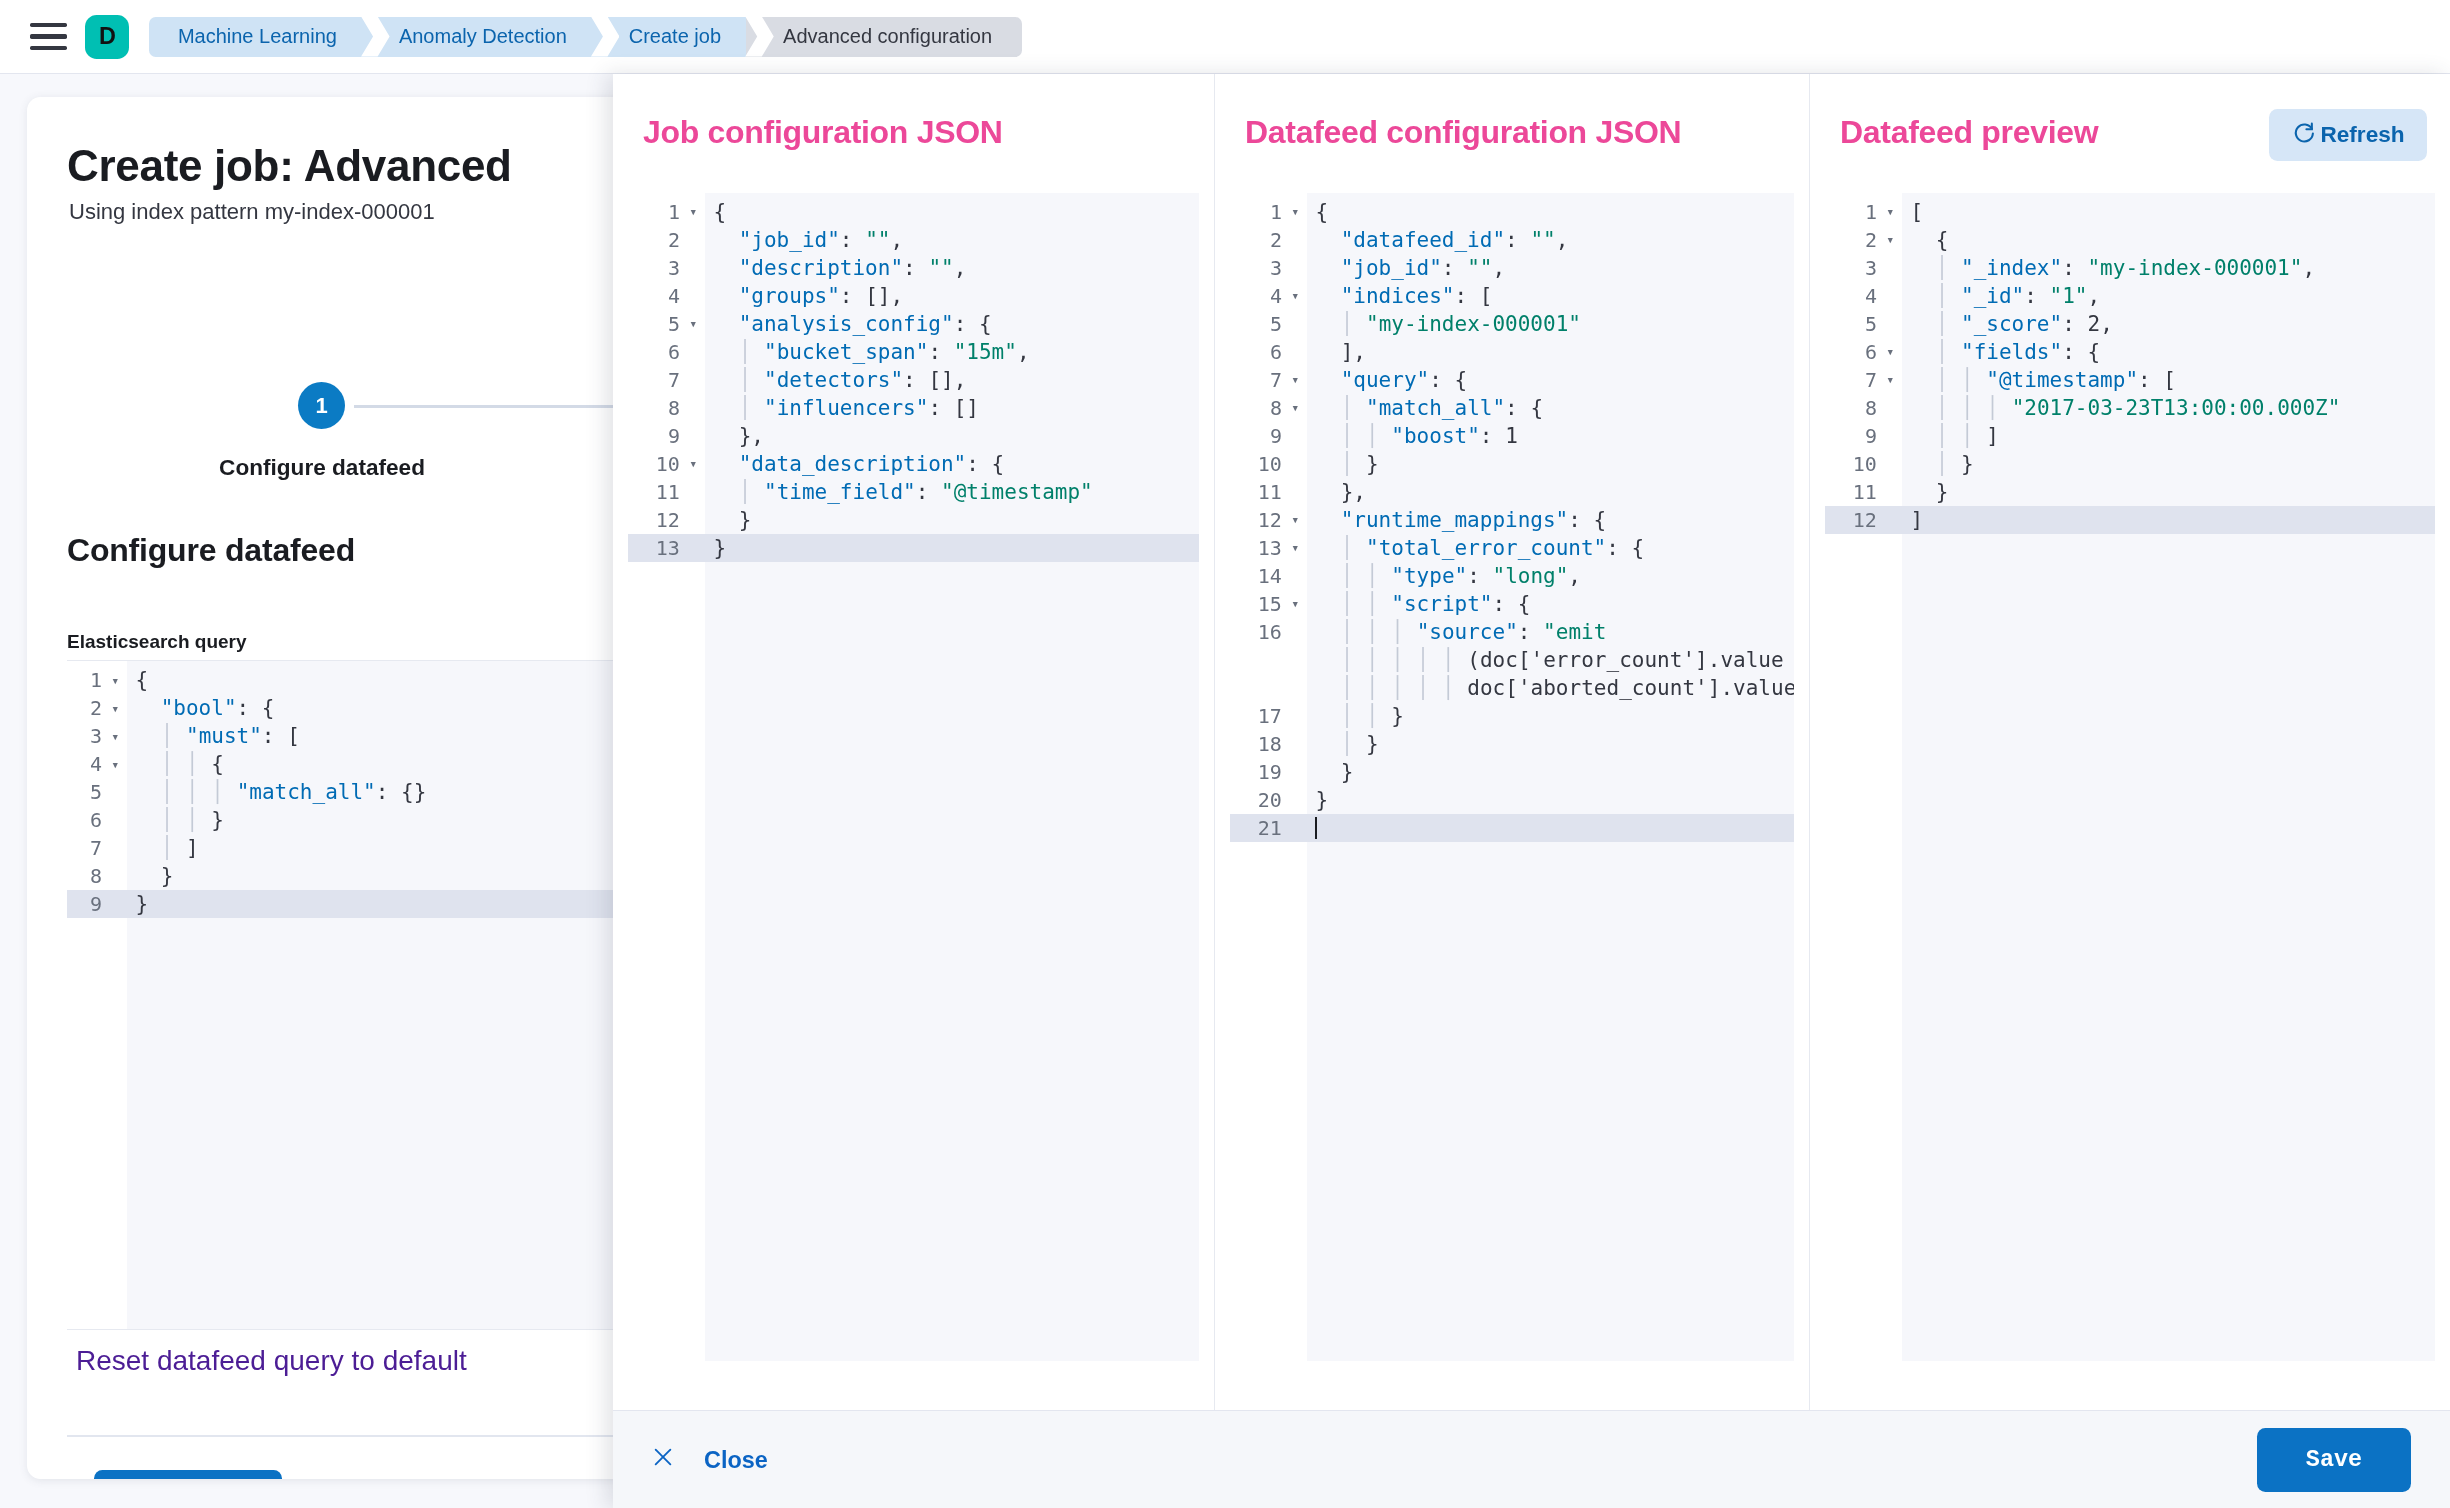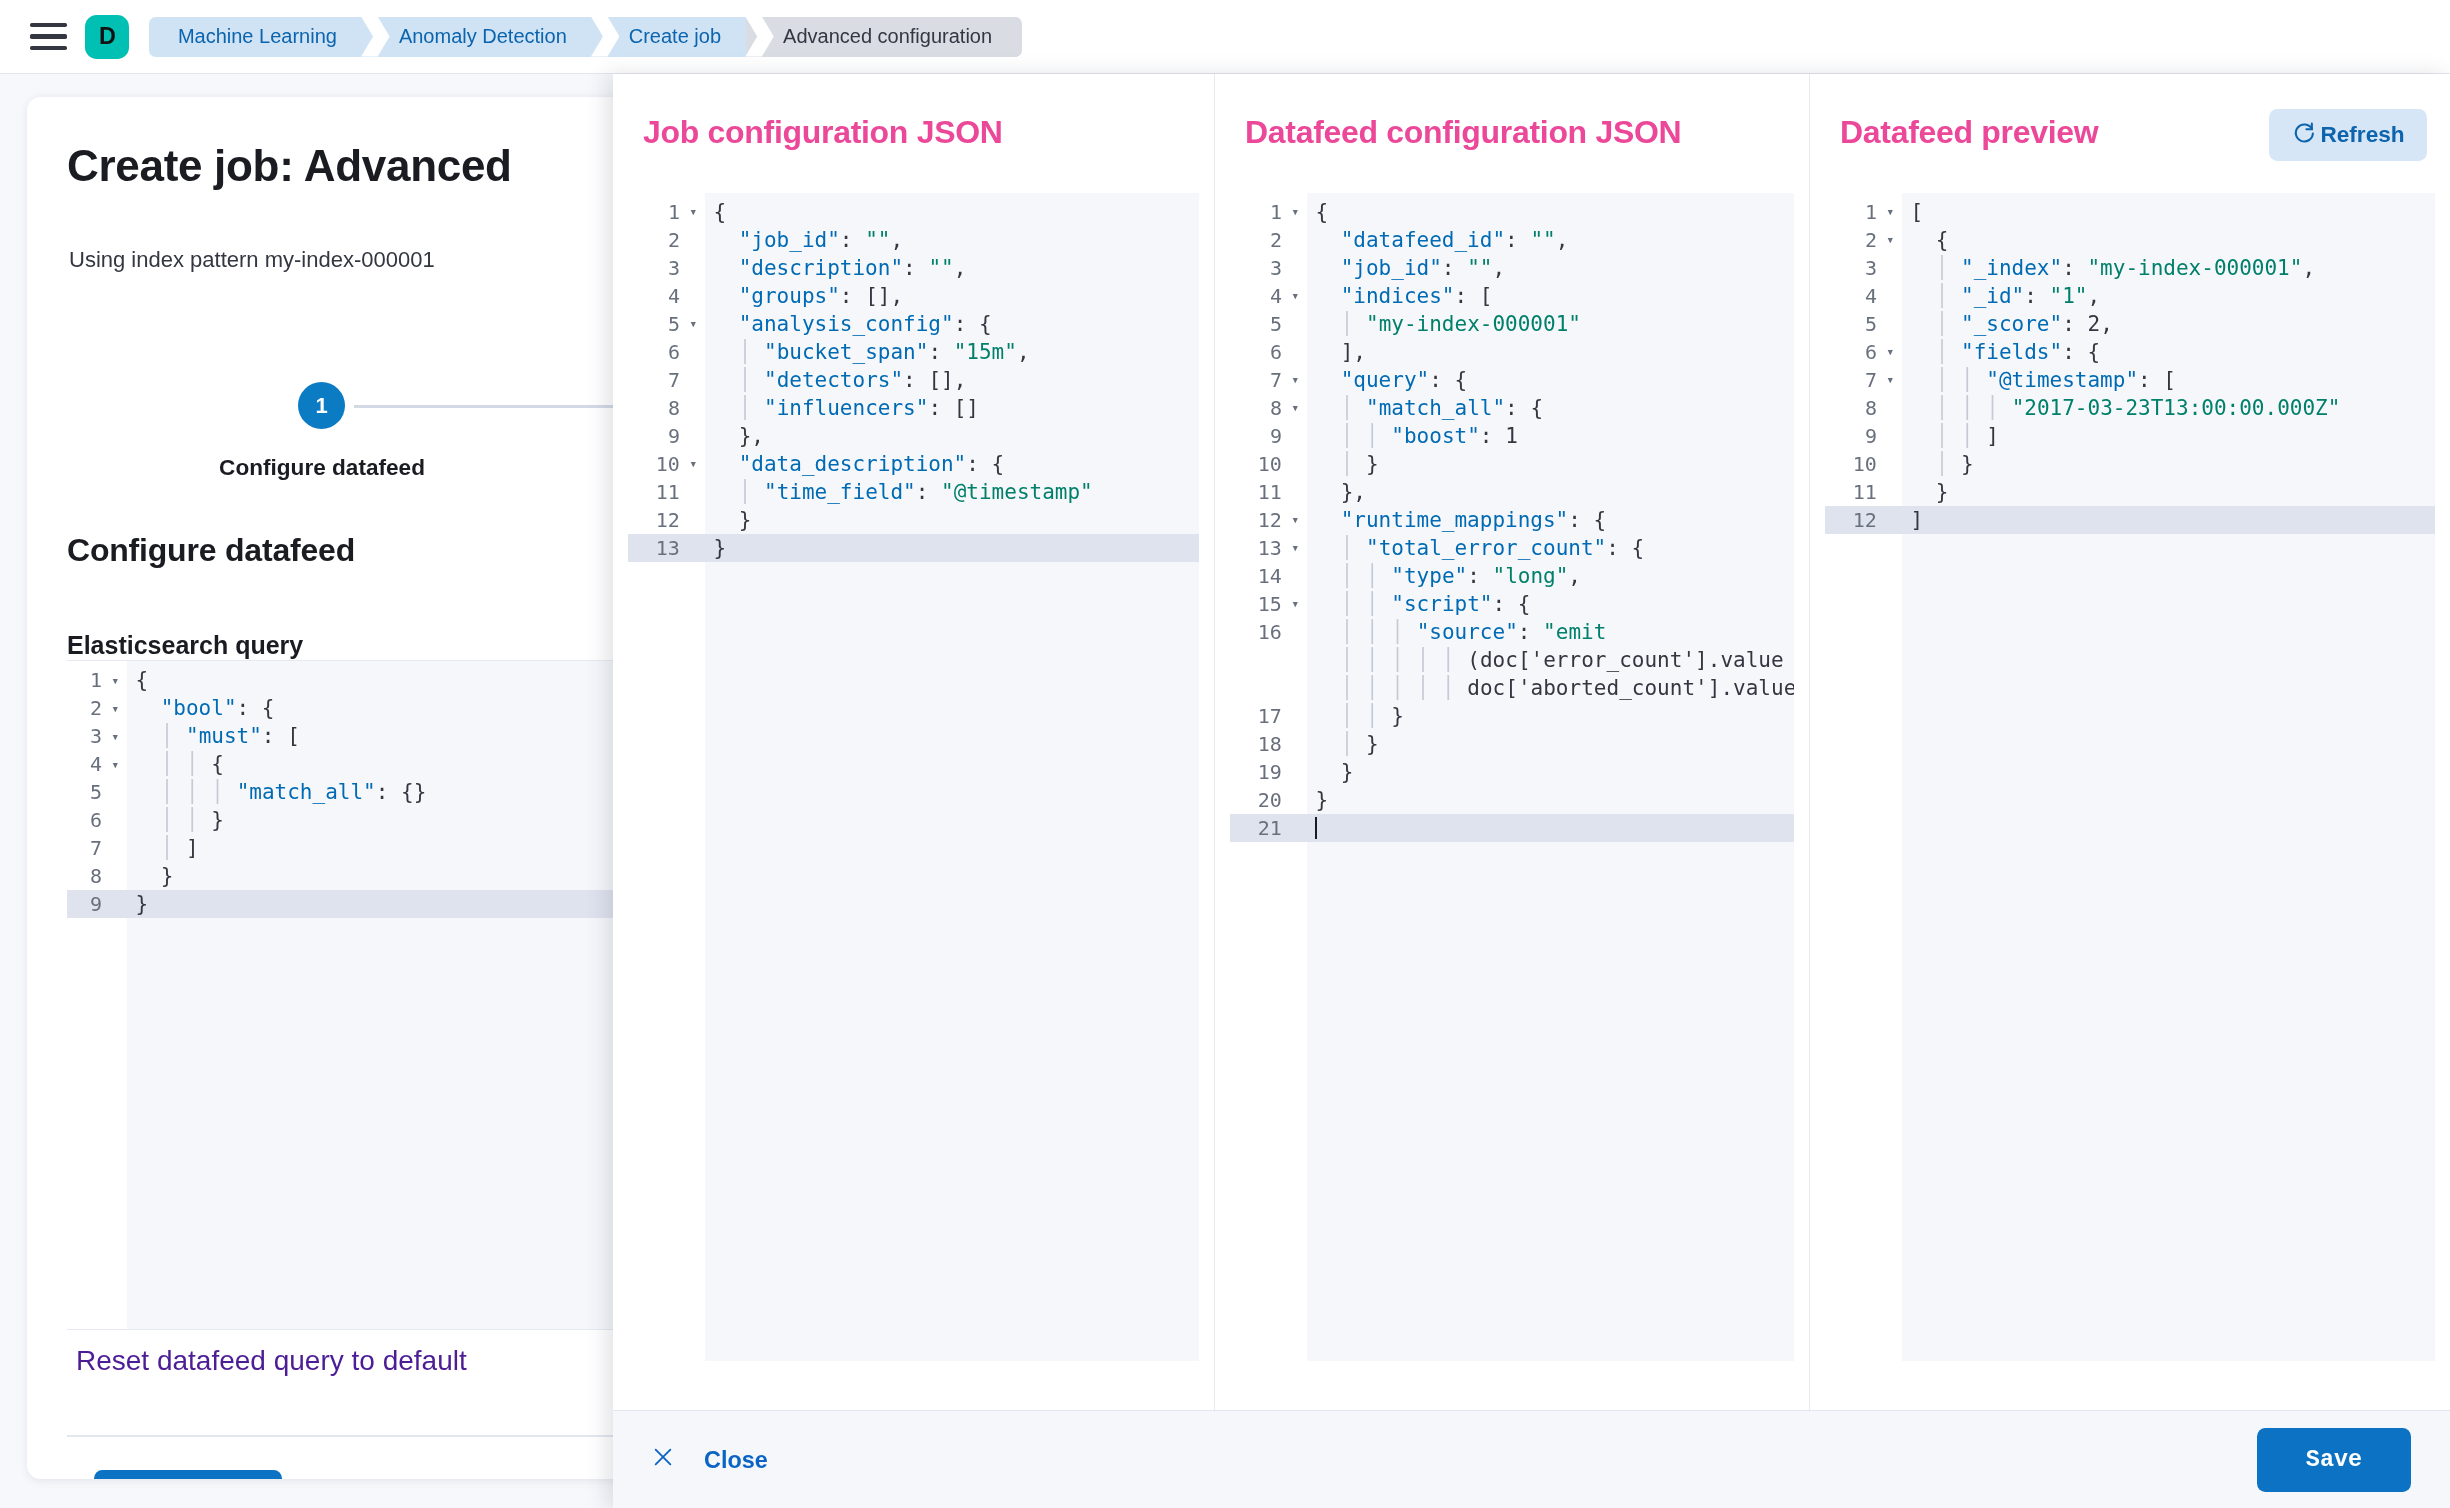--- a/index.html
+++ b/index.html
@@ -59,21 +59,21 @@
     background: #ffffff; border-radius: 13.4px;
     box-shadow: 0 1.7px 8.4px rgba(60,70,90,.10);
     overflow: hidden;
   }
   #page-title {
     position: absolute; left: 40px; top: 44px;
     font-size: 44px; font-weight: 700; color: #1a1c21; letter-spacing: -0.3px;
   }
   #page-subtitle {
     position: absolute; left: 42px; top: 102px;
-    font-size: 22px; color: #343741; margin-top: 48px;
+    font-size: 22px; color: #343741;
   }
 
   
   #stepper { position: absolute; left: 0; top: 285px; width: 2261px; height: 50px; }
   #step-line {
     position: absolute; left: 327px; top: 22.6px; width: 1909px; height: 3.3px;
     background: #d3dae6;
   }
   #step-circle {
     position: absolute; left: 271px; top: 0; width: 47px; height: 47px;
@@ -84,21 +84,21 @@
   #step-label {
     position: absolute; left: 126px; top: 358px; width: 338px; text-align: center;
     font-size: 22.6px; font-weight: 700; color: #1a1c21;
   }
   #section-title {
     position: absolute; left: 40px; top: 435px;
     font-size: 32px; font-weight: 700; color: #1a1c21; letter-spacing: -0.2px;
   }
   #field-label {
     position: absolute; left: 40px; top: 534px;
-    font-size: 25px; font-weight: 700; color: #1a1c21;
+    font-size: 19px; font-weight: 700; color: #1a1c21;
   }
 
   
   #left-editor {
     position: absolute; left: 40px; top: 563px; width: 2211px; height: 670px;
     background: #ffffff;
     border-top: 0.8px solid #e6e9f0;
     border-bottom: 0.8px solid #e6e9f0;
     overflow: hidden;
   }

